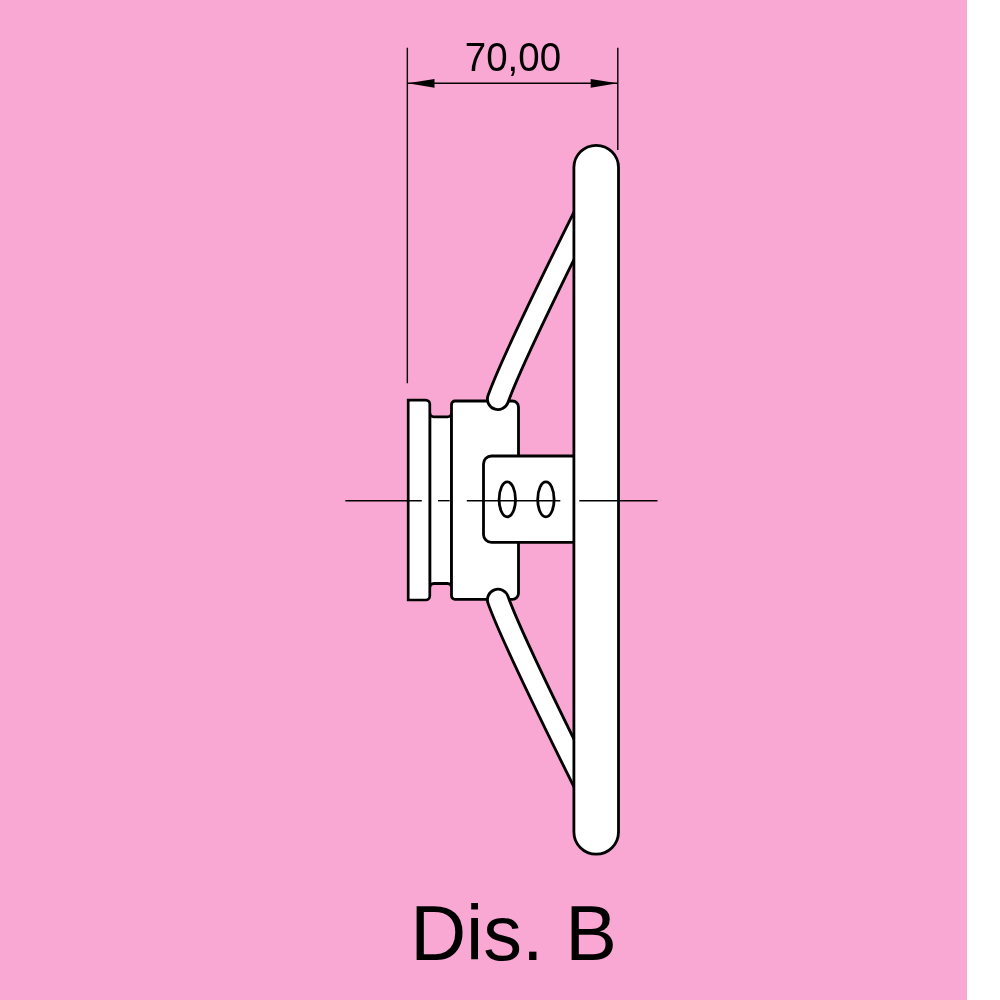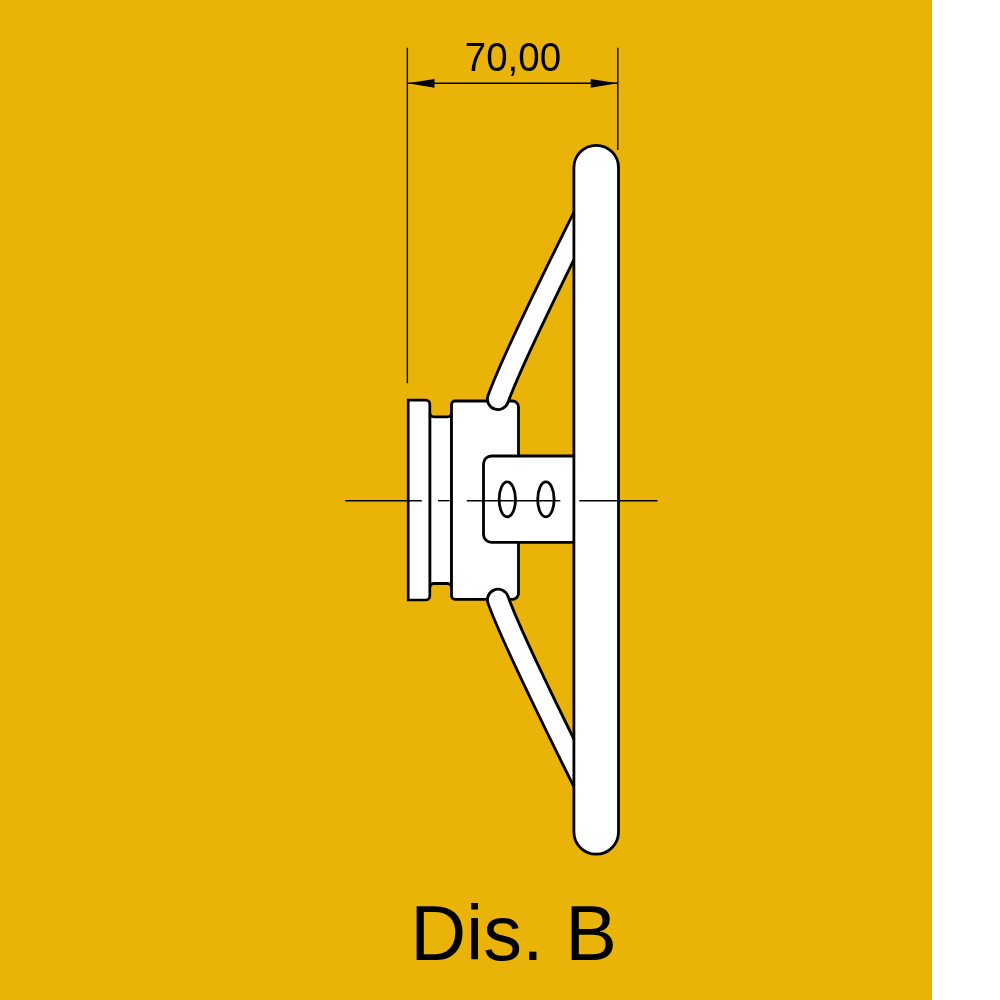--- a/index.html
+++ b/index.html
@@ -1,16 +1,16 @@
 <!DOCTYPE html>
 <html><head>
 <meta charset="utf-8">
 <style>
   html,body{margin:0;padding:0;background:#ffffff;}
-  #page{position:relative;width:932px;height:1000px;background:#eab308;overflow:hidden;}
+  #page{position:relative;width:932px;height:1000px;background:#f9a8d4;overflow:hidden;padding-left:35px;}
   svg{position:absolute;left:0;top:0;}
   text{font-family:"Liberation Sans",sans-serif;fill:#000;}
 </style>
 </head>
 <body>
 <div id="page">
 <svg width="1000" height="1000" viewBox="0 0 1000 1000">
 
   <path d="M429.8,412.8 A4,4 0 0 0 433.8,416.8 L447.5,416.8 A4,4 0 0 0 451.5,412.8 L451.5,587.5 A4,4 0 0 0 447.5,583.5 L433.8,583.5 A4,4 0 0 0 429.8,587.5 Z" fill="#fff" stroke="#000" stroke-width="2.8"></path>
 

